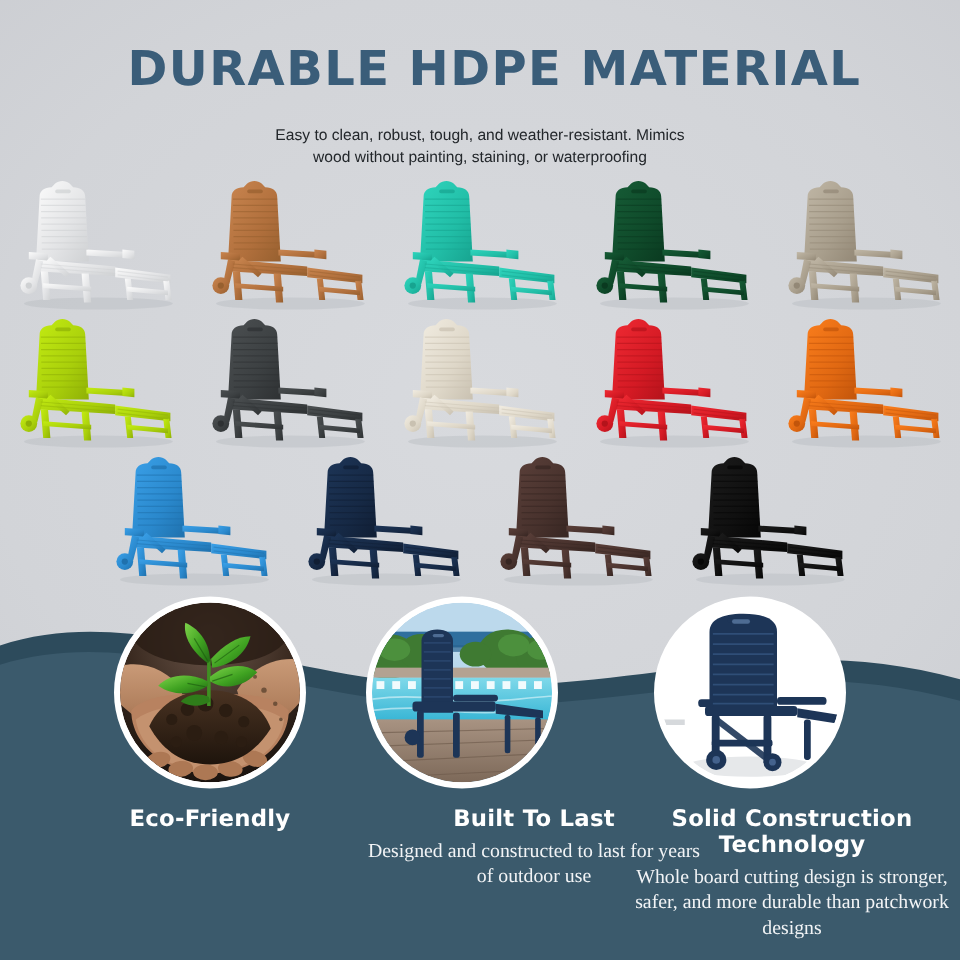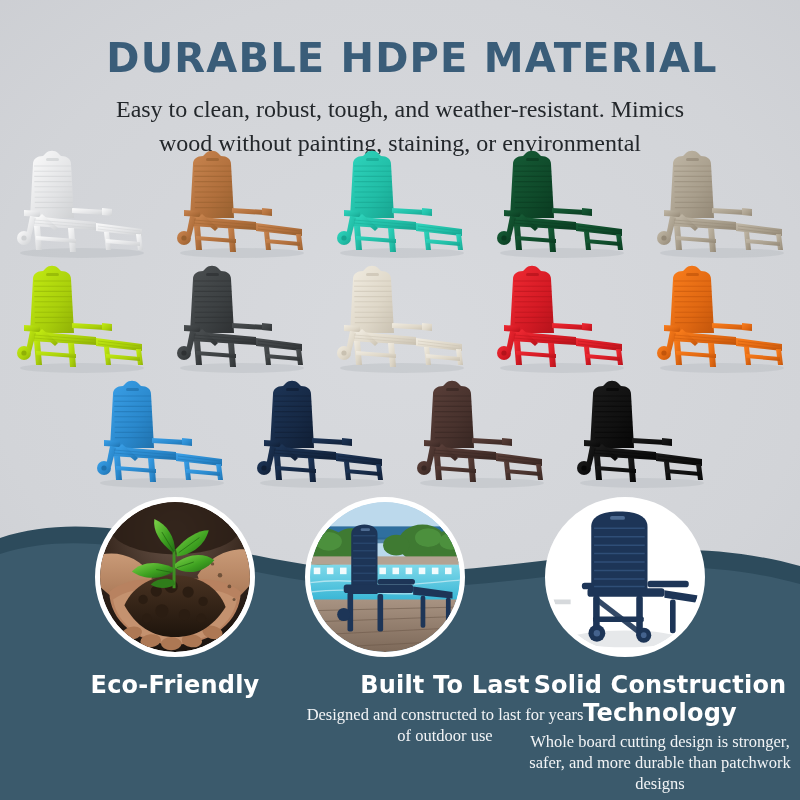--- a/index.html
+++ b/index.html
@@ -17,23 +17,23 @@
   .header{position:absolute;left:0;right:0;top:0;height:150px;text-align:center;}
   .title{
     margin:0;padding-top:38px;
     font-size:40px;font-weight:bold;letter-spacing:1.2px;
     color:#3a5d79;
     font-family:"DejaVu Sans", sans-serif;
     line-height:1;
     padding-left:24px;
   }
   .subtitle{
-    margin:0;padding-top:14px;
-    font-family:Liberation Serif, serif;
-    font-size:24px;line-height:1.42;color:#23272b;
+    margin:12px;padding-top:14px;
+    font-family:Liberation Sans, sans-serif;
+    font-size:13px;line-height:1.42;color:#23272b;
   }
 
   
   .grid{position:absolute;left:0;right:0;top:146px;height:358px;}
   .row{display:flex;justify-content:center;align-items:flex-end;height:115px;}
   .row.r1{gap:0px;}
   .cell{width:160px;height:115px;position:relative;}
   .cell svg{position:absolute;left:0;top:0;width:160px;height:115px;}
 
   
@@ -51,39 +51,39 @@
 
   
   .features{position:absolute;left:0;right:0;top:672px;height:128px;}
   .feat{position:absolute;text-align:center;color:#ffffff;}
   .f1{left:8px;width:334px;}
   .f2{left:298px;width:294px;}
   .f3{left:520px;width:280px;}
   .feat h3{
     margin:0 0 4px 0;
     font-family:"DejaVu Sans", sans-serif;
-    font-size:24px;font-weight:bold;line-height:1.15;color:#ffffff;
+    font-size:19px;font-weight:bold;line-height:1.15;color:#ffffff;
     letter-spacing:.2px;
   }
   .feat p{
     margin:0;
     font-family:"Liberation Serif", serif;
     font-size:16.5px;line-height:1.28;color:#f2f4f6;
   }
 </style>
 </head>
 <body>
 
 <div id="page">
 
   <div class="header">
     <h1 class="title">DURABLE HDPE MATERIAL</h1>
     <p class="subtitle">
       <span>Easy to clean, robust, tough, and weather-resistant. Mimics</span><br>
-      <span>wood without painting, staining, or environmental</span>
+      <span>wood without painting, staining, or waterproofing</span>
     </p>
   </div>
 
   <div class="grid" id="chair-grid">
       <div class="row r1">
         <div class="cell" title="White">
           <svg viewBox="0 0 160 115">
             <defs>
               <linearGradient id="g0" x1="0" y1="0" x2="1" y2="1">
                 <stop offset="0%" stop-color="#fbfbfb"></stop>

